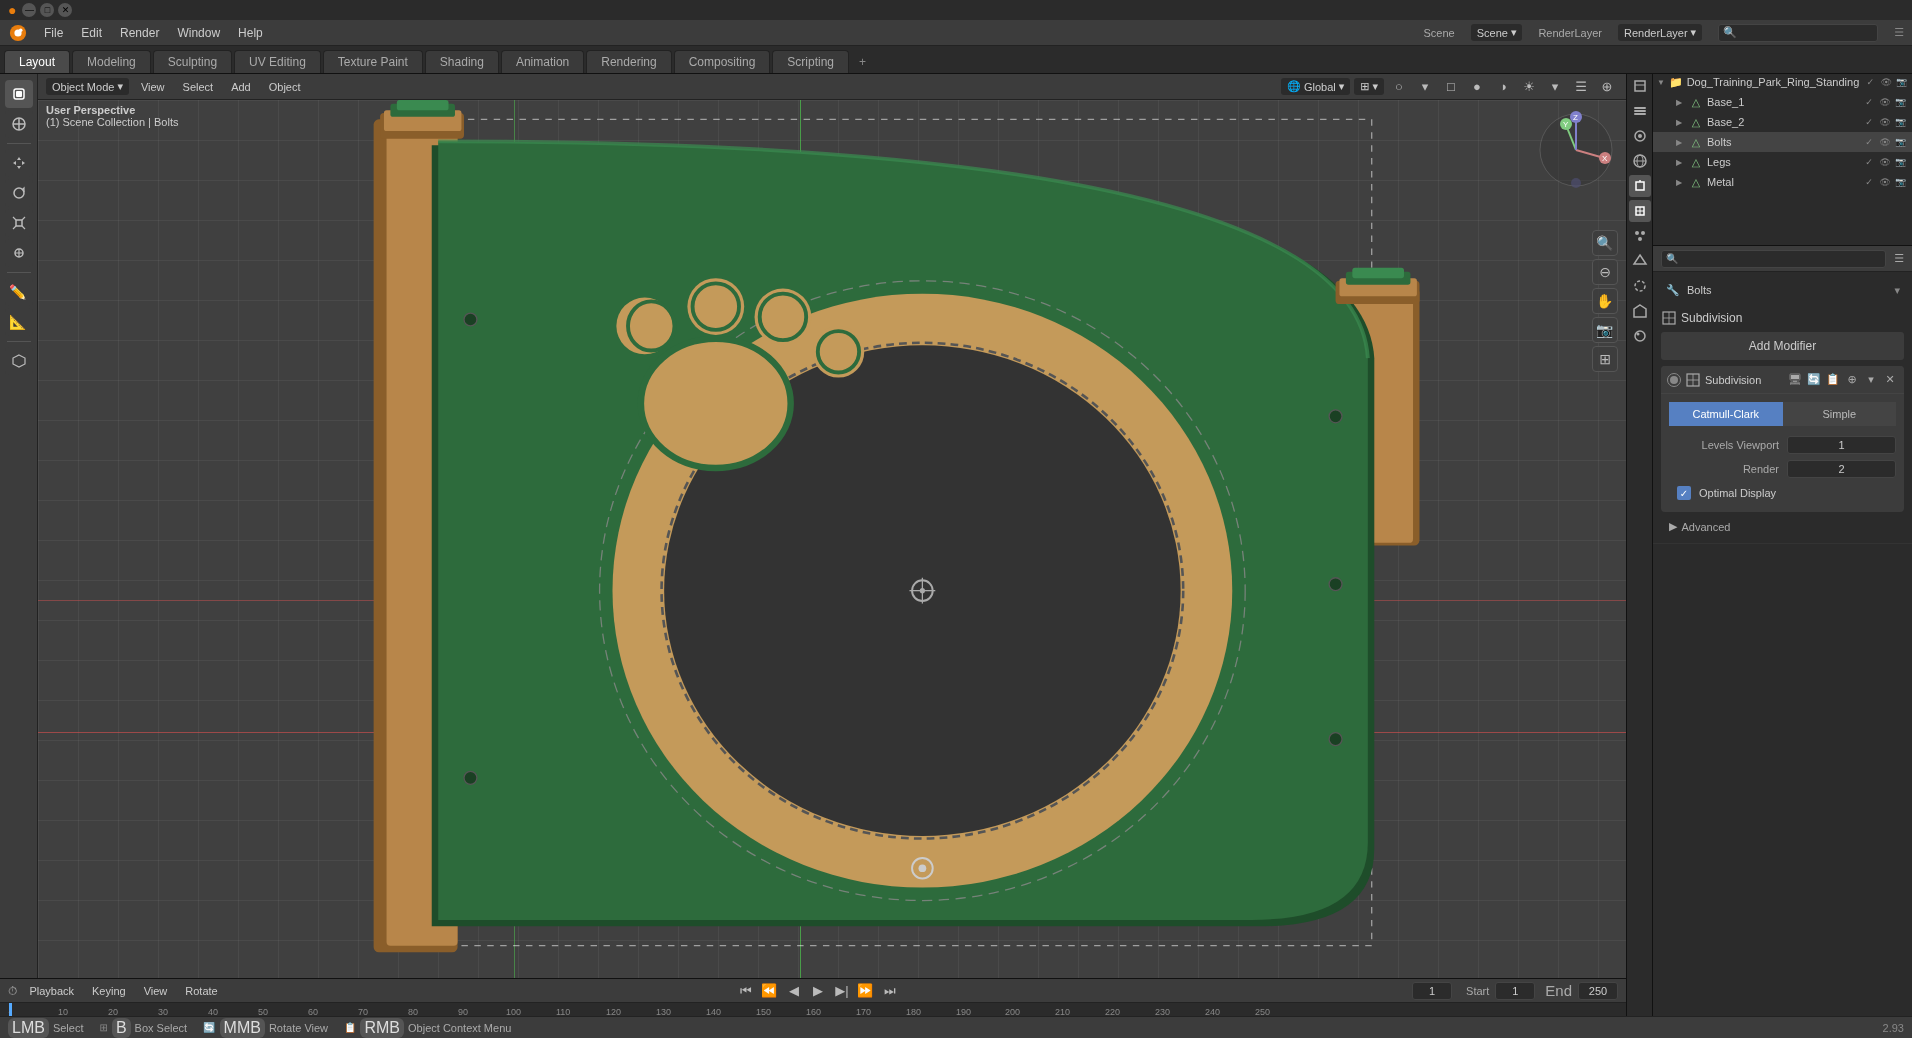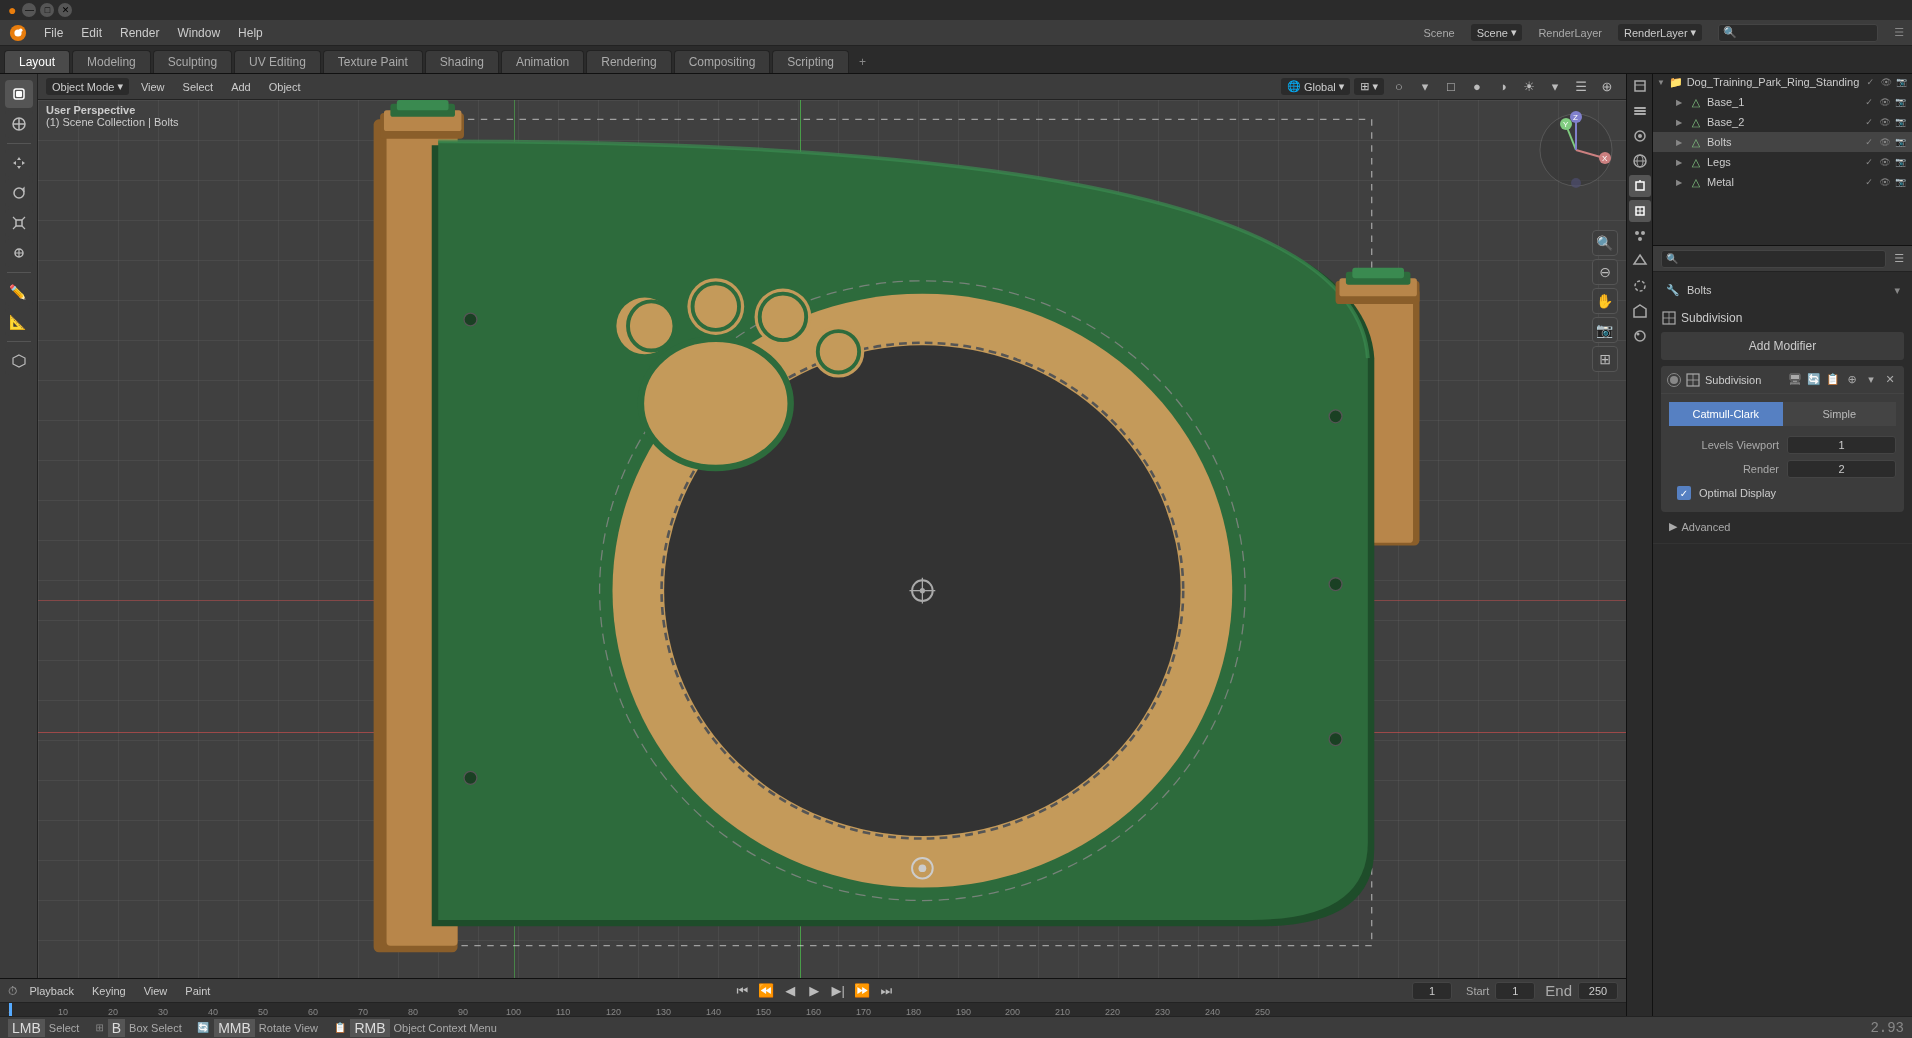--- a/index.html
+++ b/index.html
@@ -283,22 +283,22 @@
     .status-item {
       display: flex;
       align-items: center;
       gap: 4px;
       font-size: 11px;
       color: #aaa;
     }
     .status-key {
       background: #555;
       padding: 1px 4px;
-      border-radius: 0;
-      font-size: 14px;
+      border-radius: 6px;
+      font-size: 16px;
       color: #ddd;
     }
 
     
     #side-panel {
       position: absolute;
       top: 46px; right: 0;
       width: 260px;
       bottom: 0;
       background: #2b2b2b;
@@ -843,21 +843,21 @@
     </div>
   </div>
 </div>
 
 <div id="timeline" style="right: 286px;">
   <div id="timeline-header">
     <span style="font-size:12px; color:#aaa;">⏱</span>
     <div class="vp-header-btn">Playback</div>
     <div class="vp-header-btn">Keying</div>
     <div class="vp-header-btn">View</div>
-    <div class="vp-header-btn">Paint</div>
+    <div class="vp-header-btn">Rotate</div>
 
     <div style="flex:1;"></div>
 
     <div class="tl-control-btn">⏮</div>
     <div class="tl-control-btn">⏪</div>
     <div class="tl-control-btn">◀</div>
     <div class="tl-control-btn">▶</div>
     <div class="tl-control-btn">▶|</div>
     <div class="tl-control-btn">⏩</div>
     <div class="tl-control-btn">⏭</div>
@@ -1184,14 +1184,14 @@
   <div class="status-item">
     <span style="font-size:10px; color:#888;">🔄</span>
     <span class="status-key">MMB</span>
     <span>Rotate View</span>
   </div>
   <div class="status-item">
     <span style="font-size:10px; color:#888;">📋</span>
     <span class="status-key">RMB</span>
     <span>Object Context Menu</span>
   </div>
-  <div style="margin-left:auto; font-size:14px; color:#888;font-family:Liberation Mono, monospace;">2.93</div>
+  <div style="margin-left:auto; font-size:11px; color:#888;">2.93</div>
 </div>
 
 </body></html>

